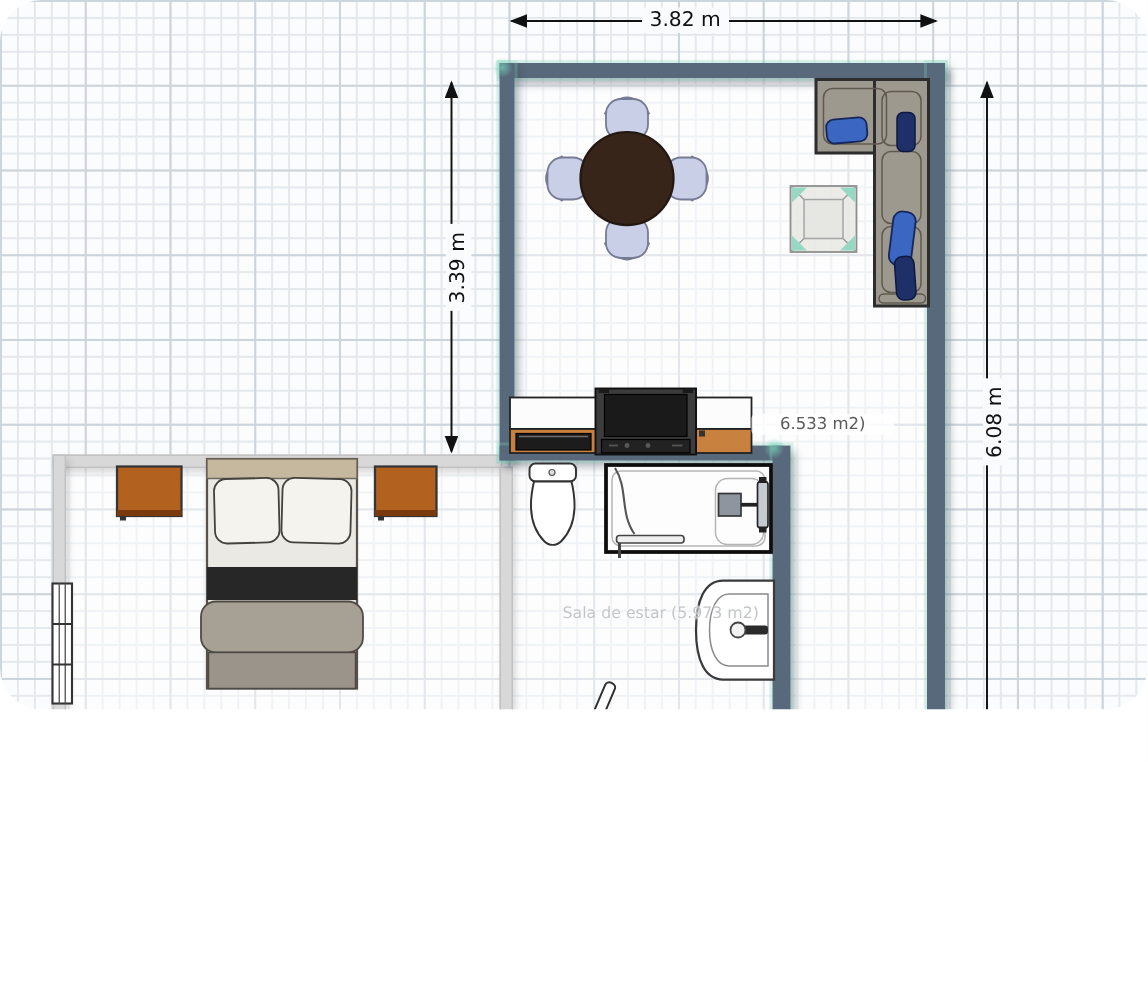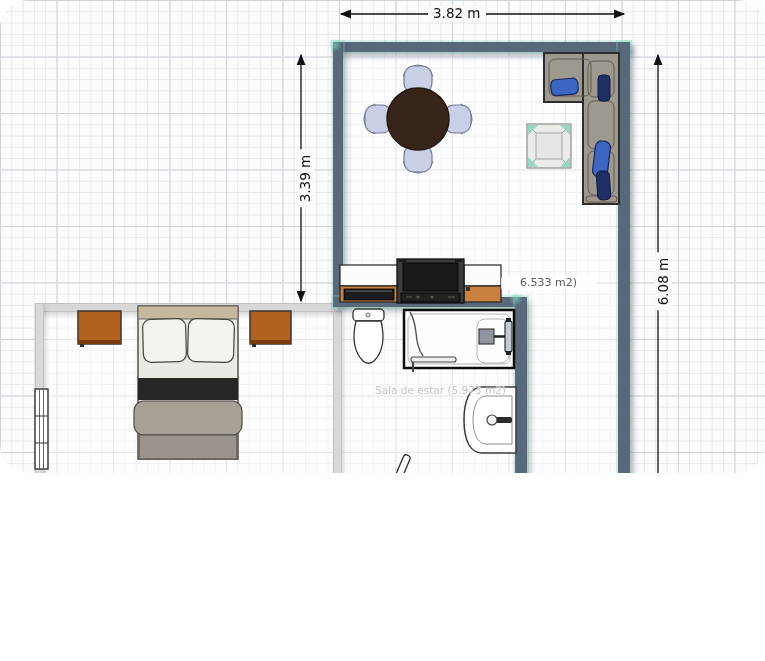--- a/index.html
+++ b/index.html
@@ -203,16 +203,16 @@
       <line x1="301" y1="55" x2="301" y2="301" stroke="#111" stroke-width="1.3" marker-start="url(#ah)" marker-end="url(#ah)"></line>
       <line x1="658" y1="55" x2="658" y2="505" stroke="#111" stroke-width="1.3" marker-start="url(#ah)" marker-end="url(#ah)"></line>
     </g>
   </svg>
 
   <div class="dim-label" style="left:428px;top:5px;">3.82 m</div>
   <div class="dim-label vert" style="left:277px;top:170px;">3.39 m</div>
   <div class="dim-label vert" style="left:635px;top:273px;">6.08 m</div>
 
   <div class="area-label strong" style="left:501px;top:276px;">6.533 m2)</div>
-  <div class="area-label faint" style="left:375px;top:383px;text-align:right;">Sala de estar (5.973 m2)</div>
+  <div class="area-label faint" style="left:375px;top:402px;text-align:right;">Sala de estar (5.973 m2)</div>
 
   <div class="bottom-edge"></div>
 </div>
 
 </body></html>

